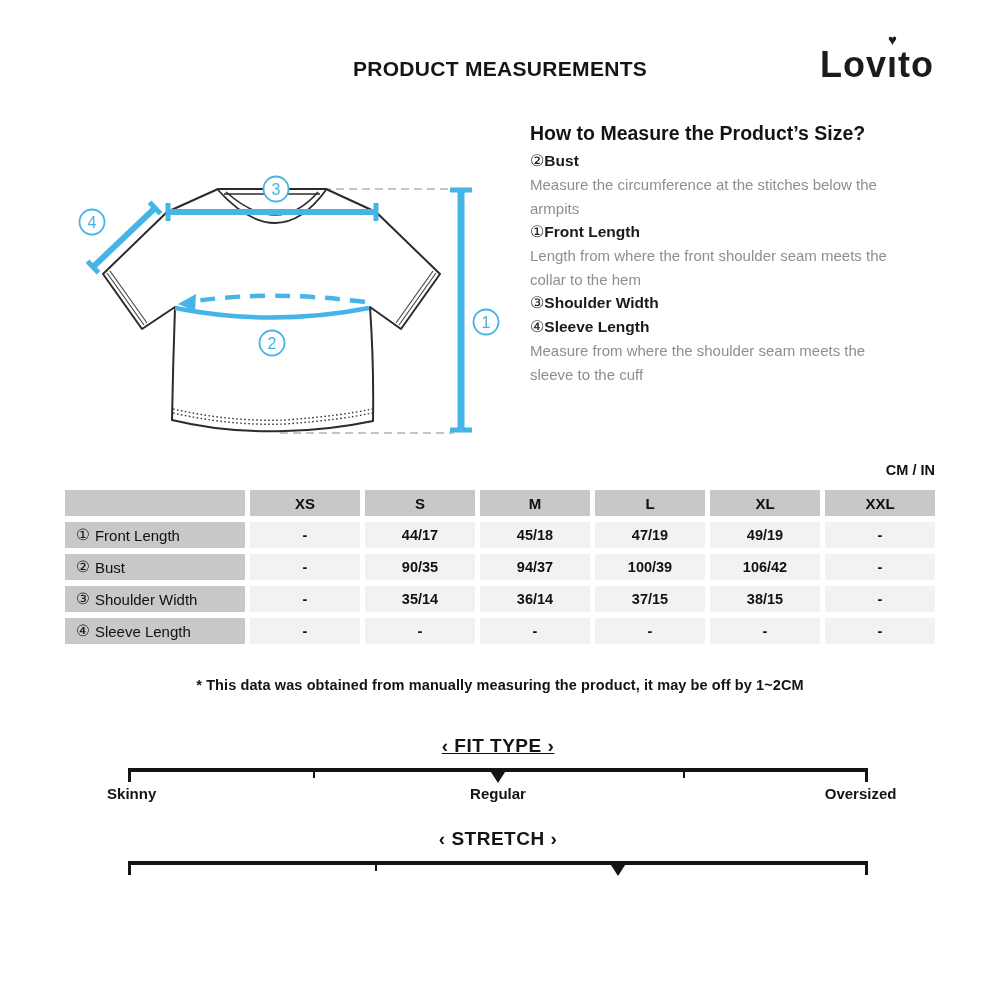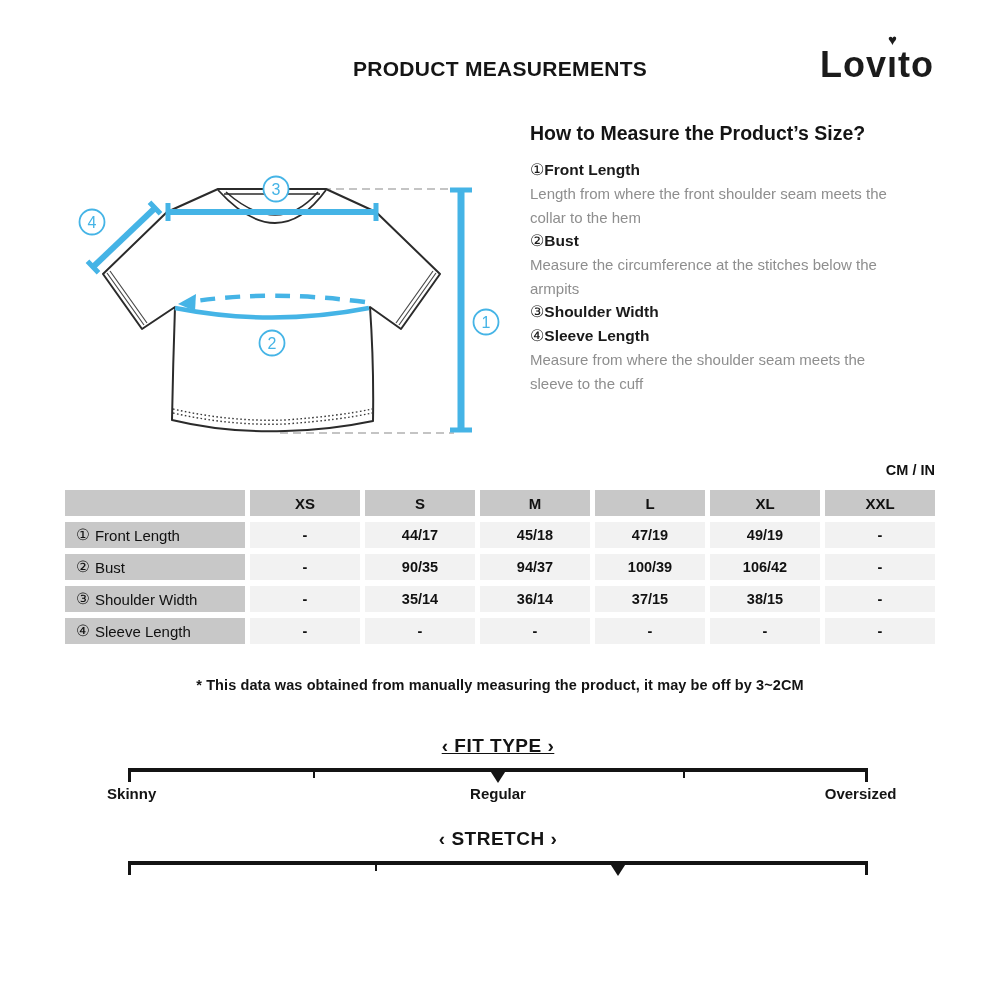--- a/index.html
+++ b/index.html
@@ -22,21 +22,21 @@
   .brand .i-dot {
     position:absolute; left:50%; top:-12px; transform:translateX(-50%);
     font-size:15px; line-height:1; letter-spacing:0;
   }
 
   
   .diagram { position:absolute; top:150px; left:60px; width:450px; height:320px; }
 
   
   .howto { position:absolute; top:122px; left:530px; width:392px; }
-  .howto h2 { font-size:19.5px; font-weight:700; color:#141414; margin-bottom:13px; }
+  .howto h2 { font-size:19.5px; font-weight:700; color:#141414; margin-bottom:4px; }
   .howto .item-title { font-size:15.5px; line-height:24px; color:#1a1a1a; }
   .howto .item-title .num { font-weight:400; font-size:16px; }
   .howto .item-title .ttl { font-weight:700; }
   .howto .item-desc { font-size:15px; line-height:23.5px; color:#8e8e8e; font-weight:400; width:375px; }
 
   
   .unit-label { position:absolute; top:462px; right:65px; font-size:14.5px; font-weight:700; }
   .size-table {
     position:absolute; top:490px; left:65px; width:870px;
     display:grid; grid-template-columns:180px repeat(6, 1fr);
@@ -136,26 +136,26 @@
         <circle cx="426" cy="172" r="12.5" fill="#fff" stroke="#45b4e6" stroke-width="1.8"></circle>
         <text x="426" y="177.5" font-size="16" fill="#45b4e6" text-anchor="middle">1</text>
       </g>
     </svg>
   </div>
 
   <div class="howto">
     <h2>How to Measure the Product’s Size?</h2>
 
     <div class="item">
+      <div class="item-title"><span class="num">②</span><span class="ttl">Bust</span></div>
+      <div class="item-desc">Measure the circumference at the stitches below the armpits</div>
+    </div>
+    <div class="item">
       <div class="item-title"><span class="num">①</span><span class="ttl">Front Length</span></div>
       <div class="item-desc">Length from where the front shoulder seam meets the collar to the hem</div>
-    </div>
-    <div class="item">
-      <div class="item-title"><span class="num">②</span><span class="ttl">Bust</span></div>
-      <div class="item-desc">Measure the circumference at the stitches below the armpits</div>
     </div>
     <div class="item">
       <div class="item-title"><span class="num">③</span><span class="ttl">Shoulder Width</span></div>
     </div>
     <div class="item">
       <div class="item-title"><span class="num">④</span><span class="ttl">Sleeve Length</span></div>
       <div class="item-desc">Measure from where the shoulder seam meets the sleeve to the cuff</div>
     </div>
   </div>
 
@@ -208,21 +208,21 @@
         <span>Sleeve Length</span>
       </div>
     <div class="cell val">-</div>
     <div class="cell val">-</div>
     <div class="cell val">-</div>
     <div class="cell val">-</div>
     <div class="cell val">-</div>
     <div class="cell val">-</div>
   </div>
 
-  <div class="footnote">* This data was obtained from manually measuring the product, it may be off by 3~2CM</div>
+  <div class="footnote">* This data was obtained from manually measuring the product, it may be off by 1~2CM</div>
 
   <div class="scale fit">
     <h3>‹ FIT TYPE ›</h3>
     <div class="scale-line">
       <div class="tick end" style="left:0;"></div>
       <div class="tick mid" style="left:25%;"></div>
       <div class="tick mid" style="left:75%;"></div>
       <div class="tick end" style="right:0;"></div>
       <div class="marker" style="left:50%;"></div>
     </div>

